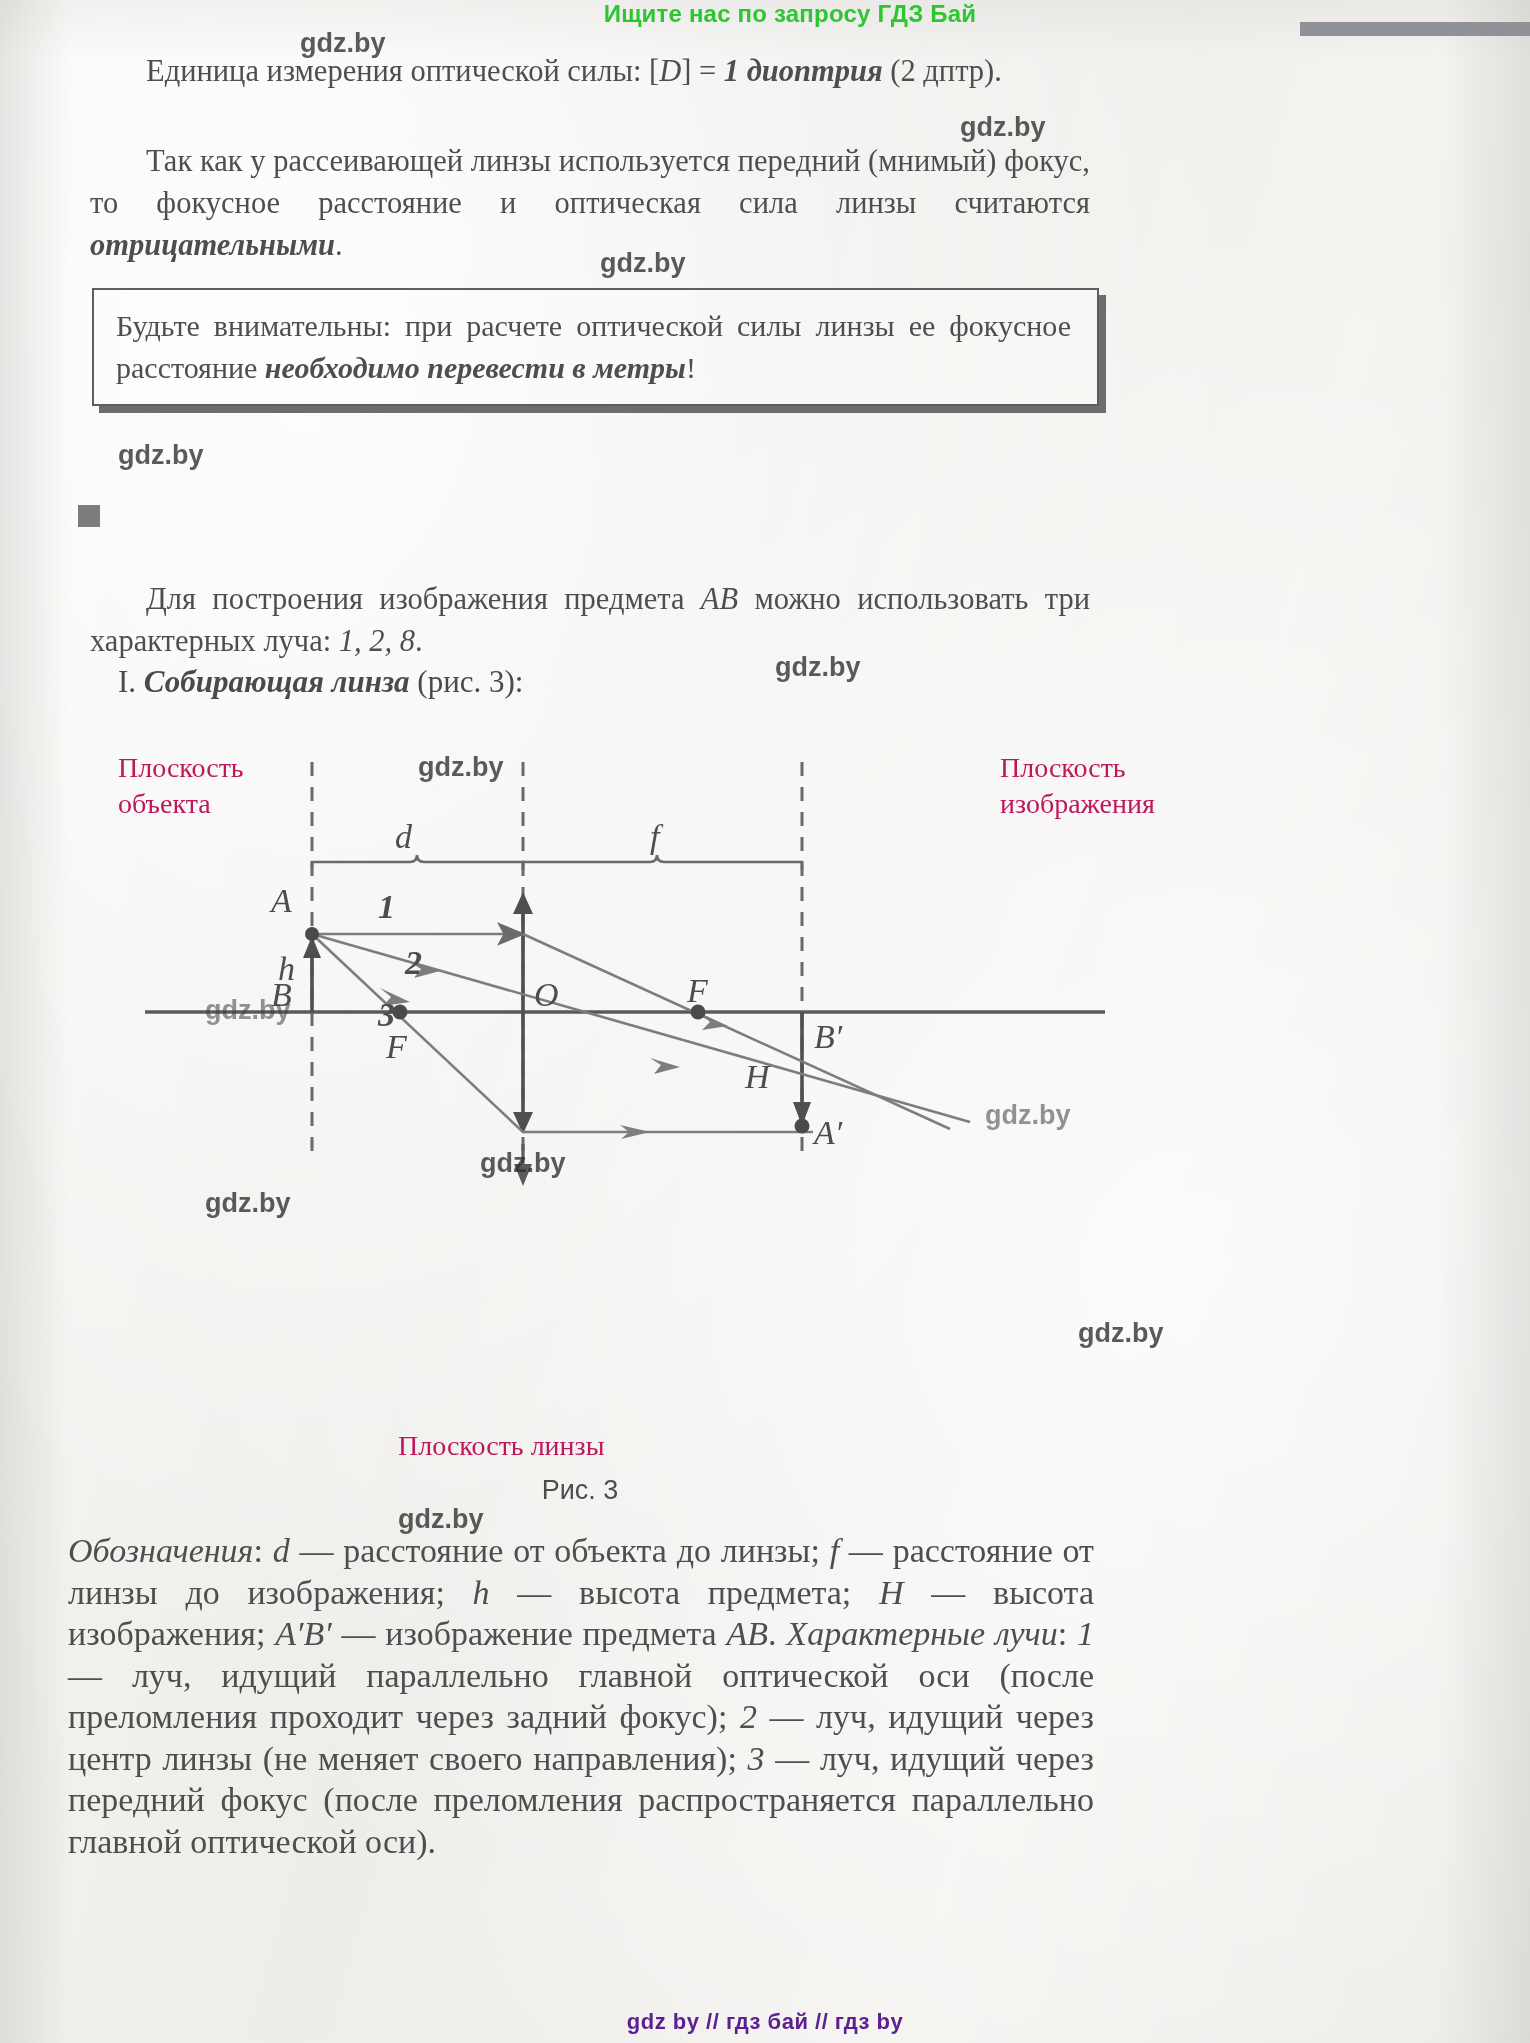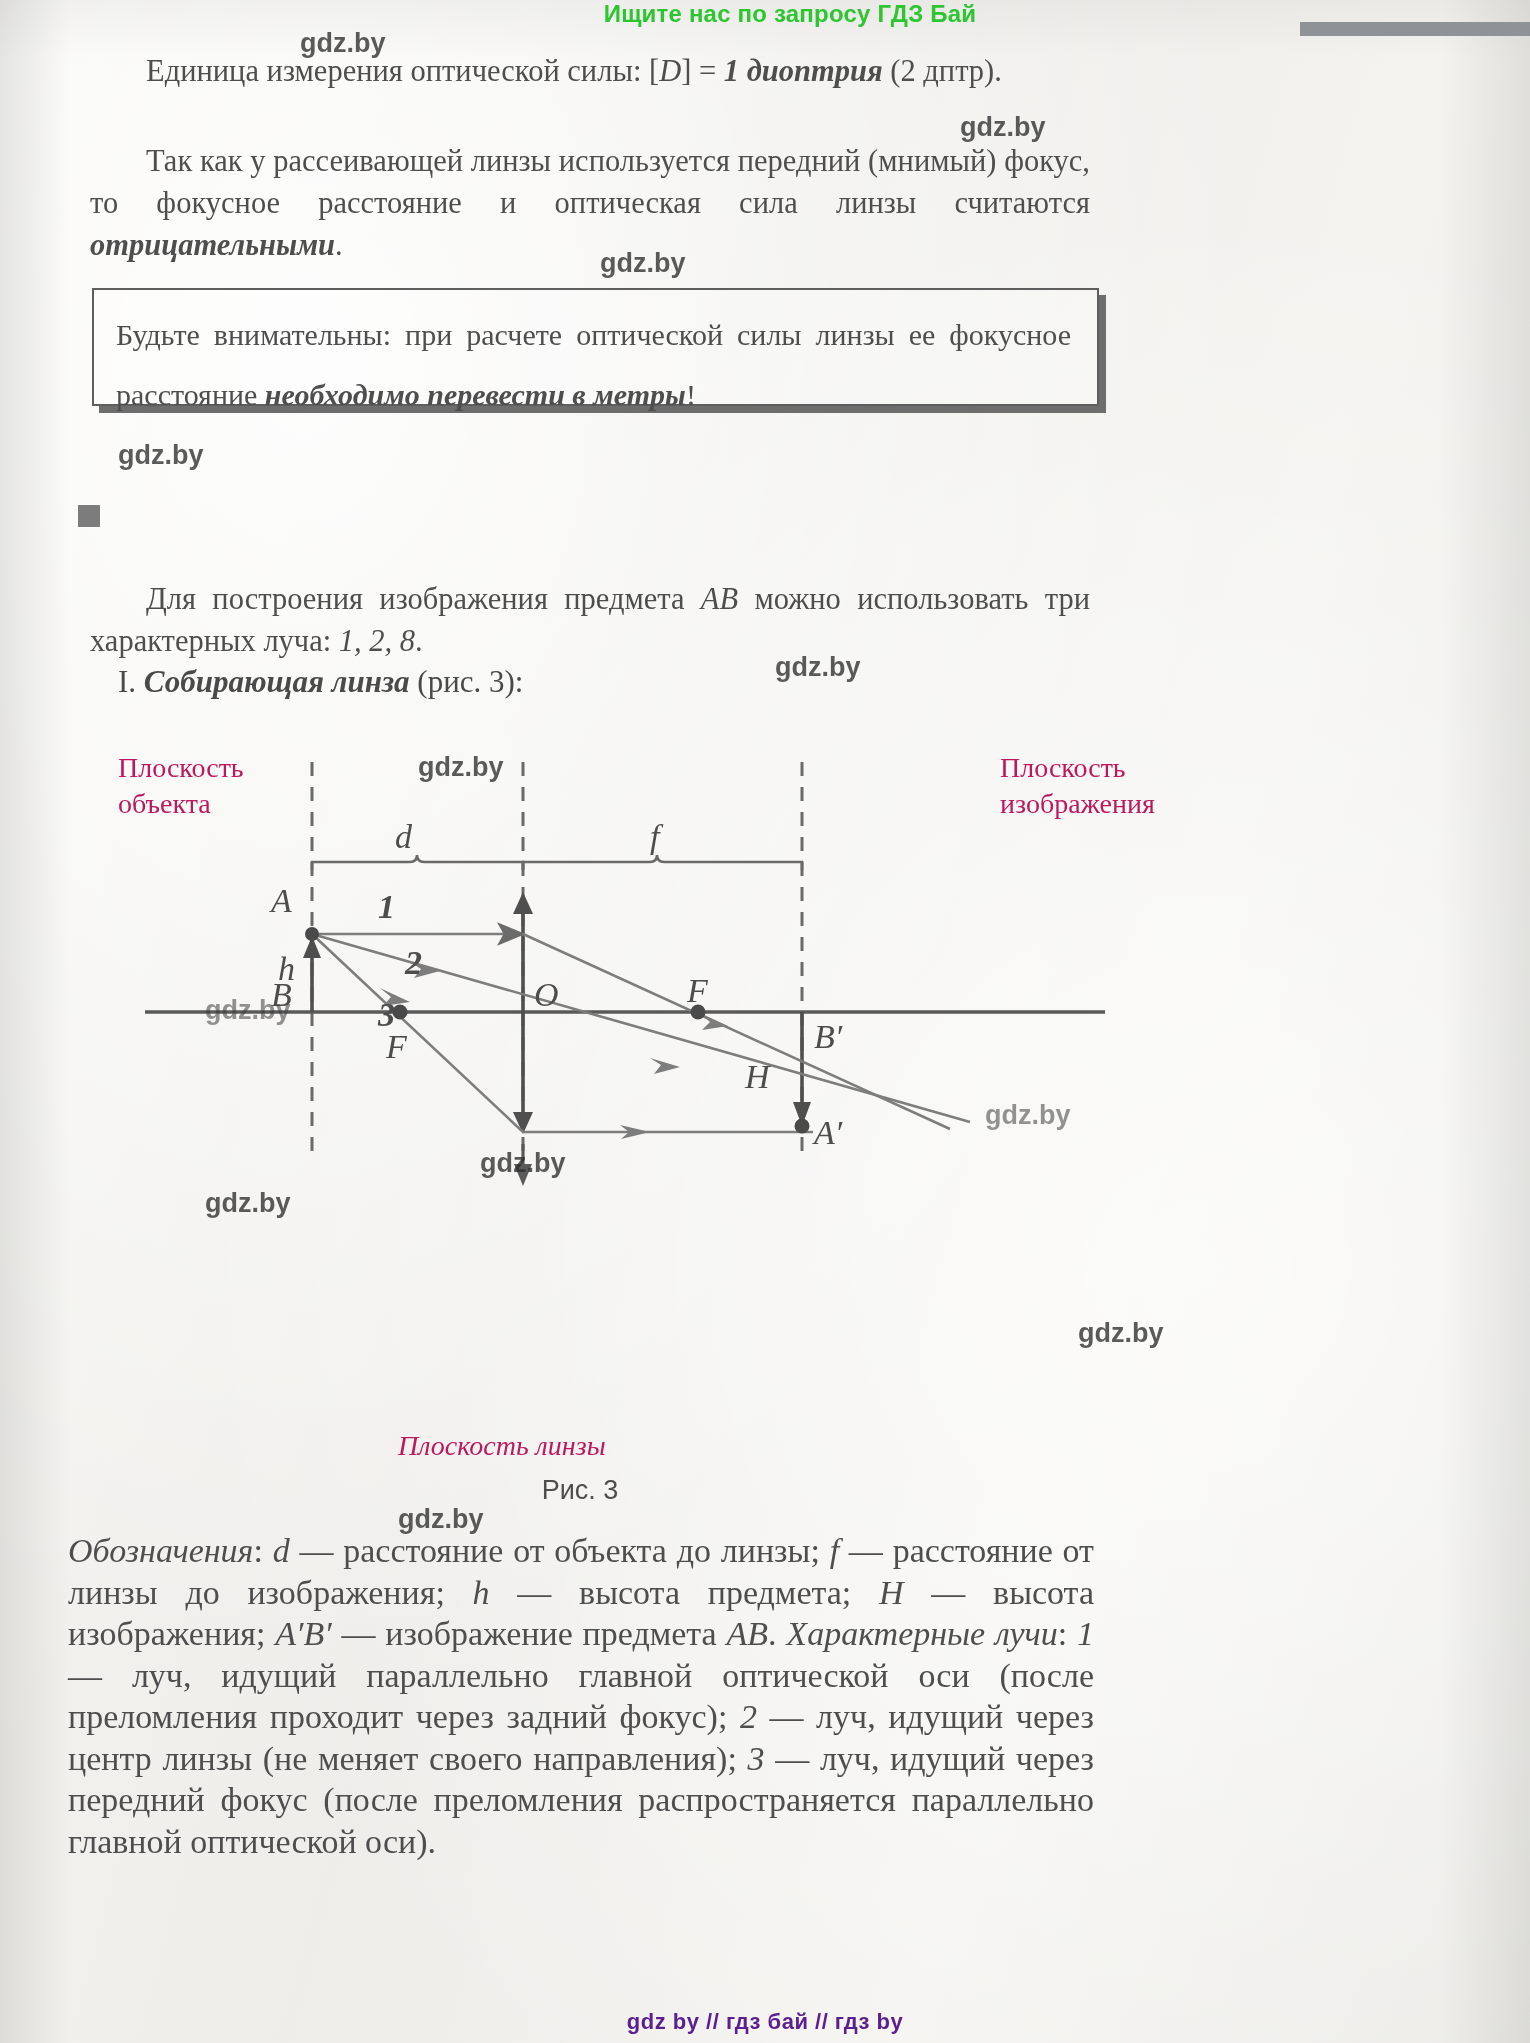--- a/index.html
+++ b/index.html
@@ -123,21 +123,21 @@
     box-shadow: 7px 7px 0 0 #6d6d6d;
     background: rgba(255,255,255,0.25);
     z-index: 20;
   }
   #warn-text {
     position: absolute;
     left: 116px;
     top: 305px;
     width: 955px;
     font-size: 30px;
-    line-height: 60px;
+    line-height: 42px;
     z-index: 22;
   }
 
   
   #section-marker {
     position: absolute;
     left: 78px;
     top: 505px;
     width: 22px;
     height: 22px;
@@ -192,21 +192,20 @@
     text-align: left;
   }
   #lbl-image-plane {
     left: 1000px; top: 750px;
     font-size: 28px; line-height: 36px;
     text-align: left;
   }
   #lbl-lens-plane {
     left: 398px; top: 1430px;
     font-size: 28px;
-    font-style: italic;
   }
   #fig-caption {
     position: absolute;
     left: 0; top: 1475px;
     width: 1160px;
     text-align: center;
     font-family: Liberation Sans, sans-serif;
     font-size: 27px;
     color: #4d4d4d;
     z-index: 20;

